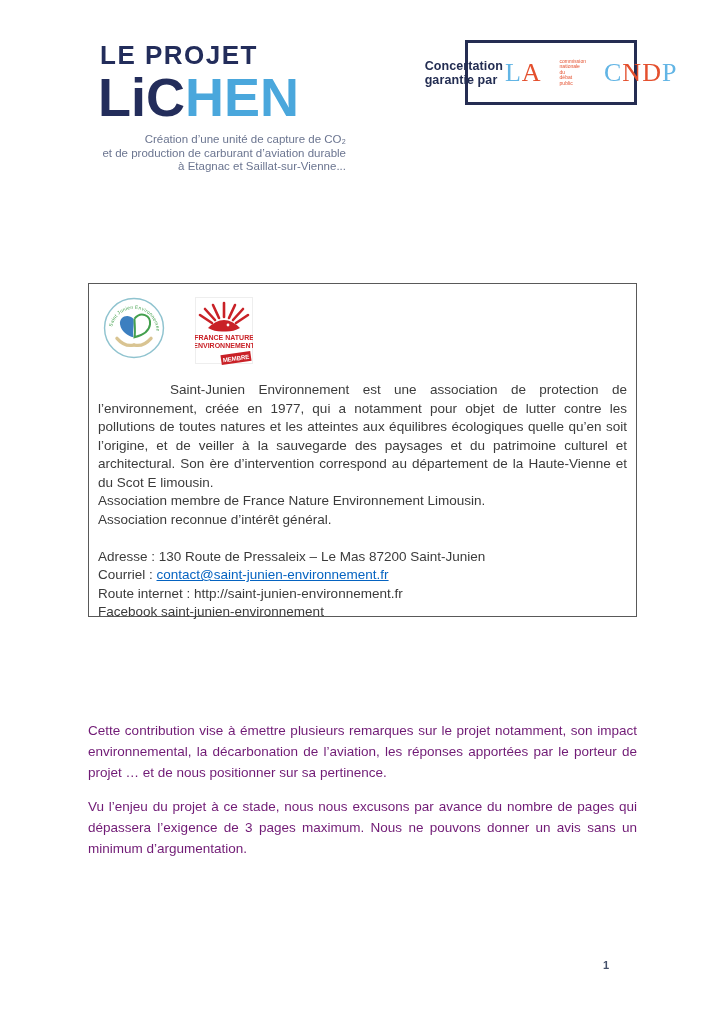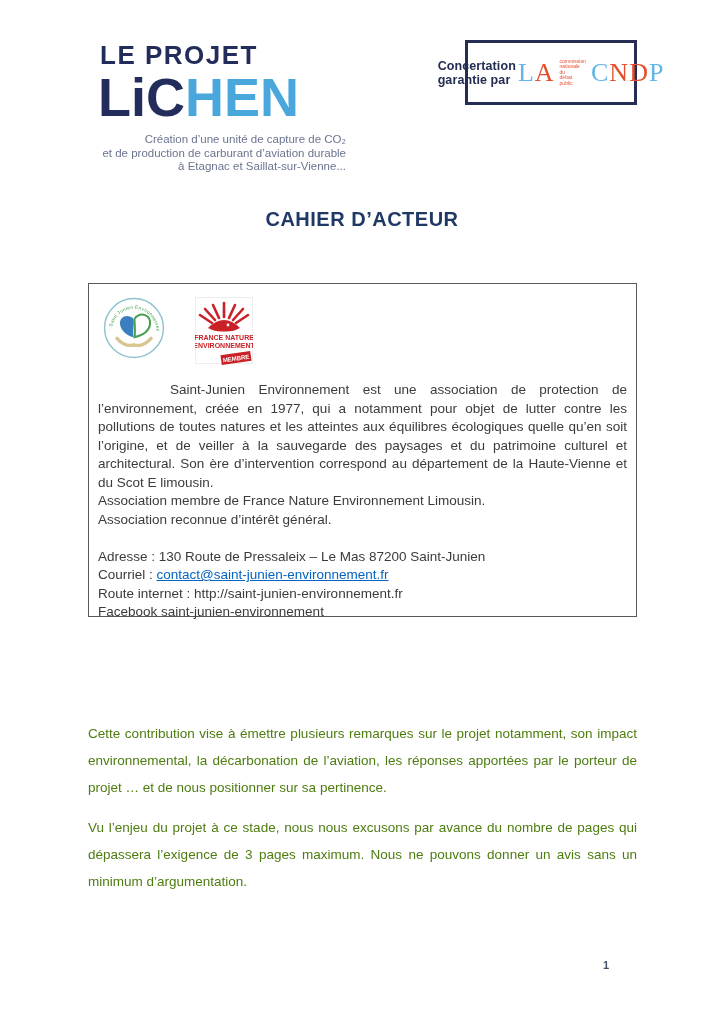--- a/index.html
+++ b/index.html
@@ -15,21 +15,21 @@
   .lichen-word .dark{color:#232d5b;}
   .lichen-word .light{color:#4aa7dc;margin-top:8px;}
   .lichen-tagline{margin-top:10px;text-align:right;font-size:11.5px;line-height:13.5px;color:#6b7590;}
   
   .cndp-badge{
     position:absolute;left:465px;top:40px;width:172px;height:65px;
     border:3px solid #252d52;background:#fff;box-sizing:border-box;
     display:flex;align-items:center;justify-content:center;gap:2px;
   }
   .cndp-caption{font-size:12.5px;font-weight:bold;color:#232d52;letter-spacing:0.1px;}
-  .cndp-logo{display:flex;align-items:center;gap:5px;}
+  .cndp-logo{display:flex;align-items:center;gap:18px;}
   .cndp-big{font-size:26px;line-height:26px;font-family:"Liberation Serif", serif;letter-spacing:1px;}
   .c-blue{color:#62b5e5;}
   .c-red{color:#e4502e;}
   .cndp-tiny{display:flex;flex-direction:column;font-size:5px;line-height:5.5px;color:#e4502e;}
   
   .doc-title{
     position:absolute;left:0;top:208px;width:724px;margin:0;text-align:center;
     font-size:20px;font-weight:bold;color:#1f3864;letter-spacing:0.5px;
   }
   
@@ -41,21 +41,21 @@
   .box-text{font-size:13.5px;line-height:18.5px;text-align:justify;color:#3b3b3b;}
   .box-text p{margin:0;}
   .p-indent{text-indent:72px;}
   .gap-above{margin-top:18.5px !important;}
   .email-link{color:#0563c1;text-decoration:underline;cursor:pointer;}
   
   .section-heading{
     position:absolute;left:88px;top:666px;margin:0;
     font-size:15px;font-weight:bold;color:#2e4372;letter-spacing:0.2px;
   }
-  .body-copy{position:absolute;left:88px;top:720px;width:549px;font-size:13.5px;line-height:27px;text-align:justify;color:#4d7c0f;}
+  .body-copy{position:absolute;left:88px;top:720px;width:549px;font-size:13.5px;line-height:21px;text-align:justify;color:#701a75;}
   .body-copy p{margin:0 0 13px 0;}
   
   .page-number{position:absolute;left:603px;top:959px;font-size:11px;font-weight:bold;color:#44506a;}
 </style>
 </head>
 <body>
 
 <div class="page">
 
   <div class="lichen-logo">
@@ -74,21 +74,20 @@
       <span class="cndp-big"><span class="c-blue">L</span><span class="c-red">A</span></span>
       <span class="cndp-tiny">
         <span>commission</span>
         <span>nationale du</span>
         <span>débat public</span>
       </span>
       <span class="cndp-big"><span class="c-blue">C</span><span class="c-red">N</span><span class="c-red">D</span><span class="c-blue">P</span></span>
     </div>
   </div>
 
-  <h1 class="doc-title">CAHIER D’ACTEUR</h1>
 
   <div class="info-box">
     <div class="logos-row">
 
       <svg width="62" height="62" viewBox="0 0 60 60">
         <circle cx="30" cy="30" r="28.5" fill="#ffffff" stroke="#8fc3cf" stroke-width="1.4"></circle>
         <defs>
           <path id="sjetop" d="M 8.5 33 A 21.5 21.5 0 1 1 51.5 33" fill="none"></path>
         </defs>
         <text font-size="4.7" fill="#44a04e" letter-spacing="0.25" font-family="Liberation Sans, sans-serif">

